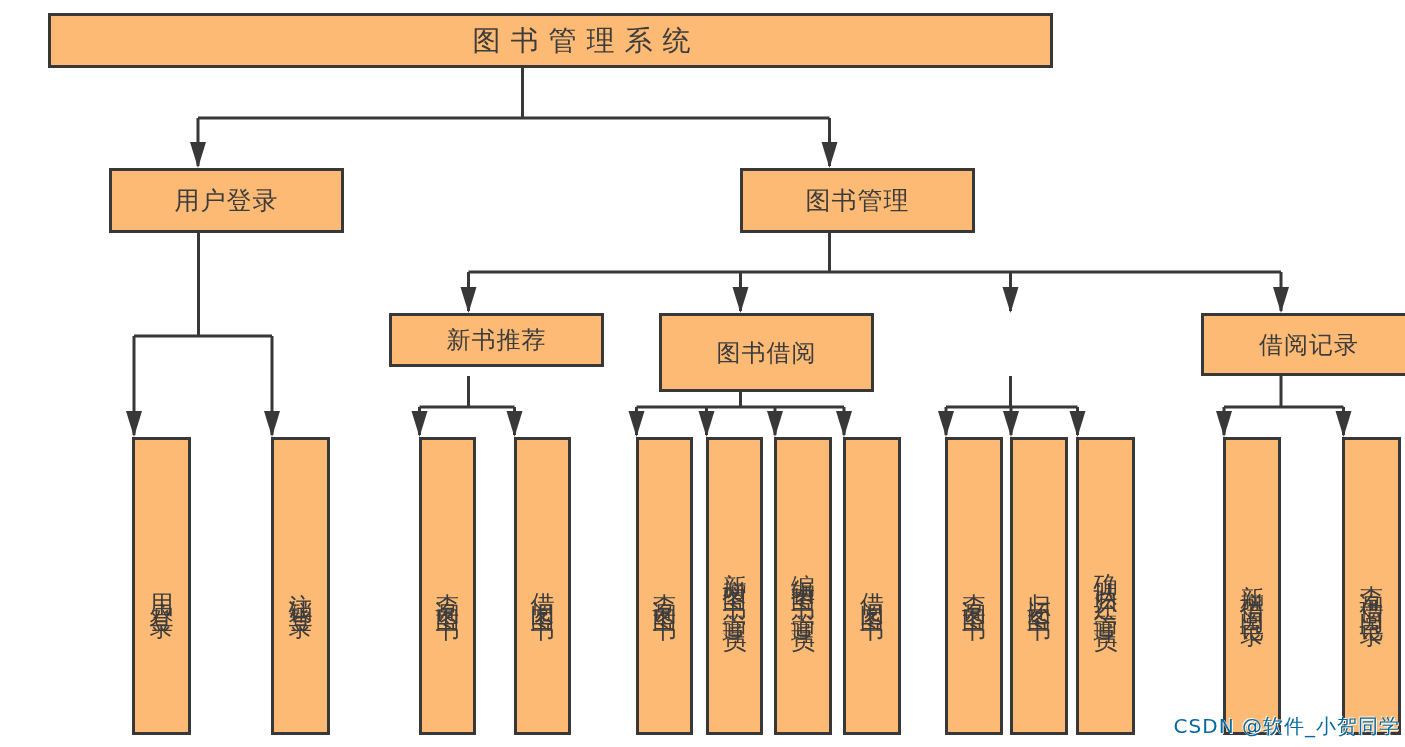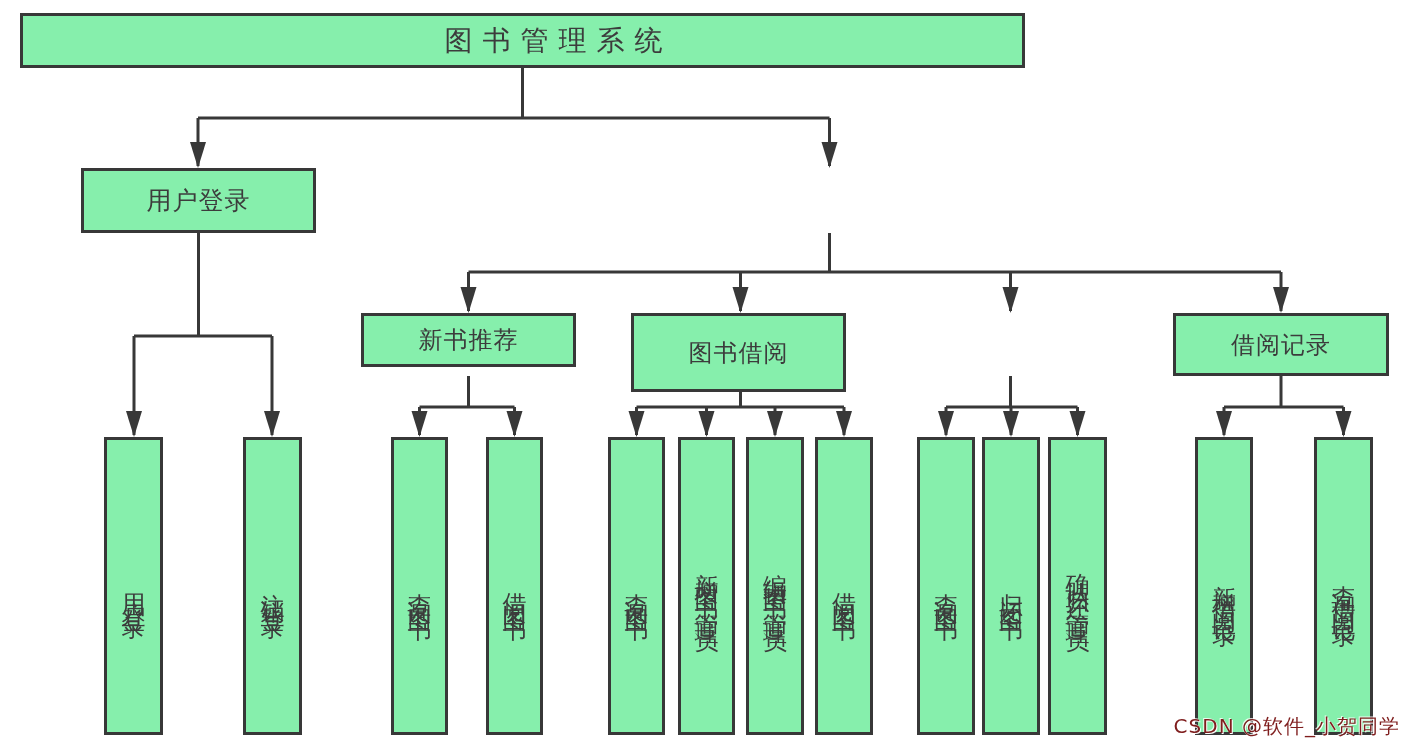--- a/index.html
+++ b/index.html
@@ -15,42 +15,43 @@
     background:var(--bg);
     overflow:hidden;
   }
   .wires{position:absolute;left:0;top:0;width:1405px;height:747px;}
   .wires path{stroke:var(--ink);stroke-width:3;fill:none;}
   .wires polygon{fill:var(--ink);stroke:none;}
   .node{
     position:absolute;
     box-sizing:border-box;
     border:3px solid var(--ink);
-    background:#86efac;
+    background:#fdba74;
     display:flex;align-items:center;justify-content:center;
     color:var(--text);
+    margin-left:28px;
   }
   .hbox{font-size:24px;letter-spacing:1px;white-space:nowrap;}
   .root-box{font-size:28px;}
   .root-box .lbl{letter-spacing:10px;transform:translateX(36px);}
   .l2-box{font-size:25px;}
   .vbox .vtext{
     writing-mode:vertical-rl;
     text-orientation:mixed;
     font-size:24px;
     letter-spacing:8px;
     margin-top:8px;
     color:var(--text);
     line-height:1;
   }
   .watermark{
     position:absolute;
     right:5px;bottom:7px;
     font-size:20px;
-    color:#7f1d1d;
+    color:#0369a1;
     letter-spacing:1px;
     text-shadow:1px 1px 0 #fff,-1px -1px 0 #ffffffcc;
     z-index:10;
     white-space:nowrap;
   }
 </style>
 </head>
 <body>
 
 <div class="stage">
@@ -85,20 +86,23 @@
       <polygon points="1335.5,411 1351.5,411 1343.5,437"></polygon>
     </g>
   </svg>
 
   <div class="node hbox root-box" style="left:20px;top:13px;width:1005px;height:55px">
     <span class="lbl">图书管理系统</span>
   </div>
 
   <div class="node hbox l2-box" style="left:81px;top:168px;width:235px;height:65px">
     <span>用户登录</span>
+  </div>
+  <div class="node hbox l2-box" style="left:712px;top:168px;width:235px;height:65px">
+    <span>图书管理</span>
   </div>
 
   <div class="node hbox" style="left:361px;top:313px;width:215px;height:54px">
     <span>新书推荐</span>
   </div>
   <div class="node hbox" style="left:631px;top:313px;width:215px;height:79px">
     <span>图书借阅</span>
   </div>
   <div class="node hbox" style="left:1173px;top:313px;width:216px;height:63px">
     <span>借阅记录</span>

